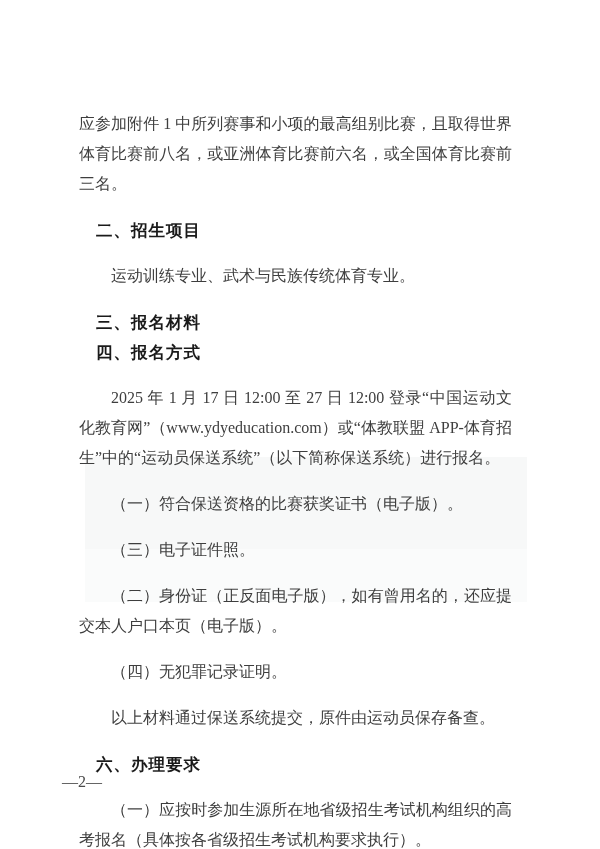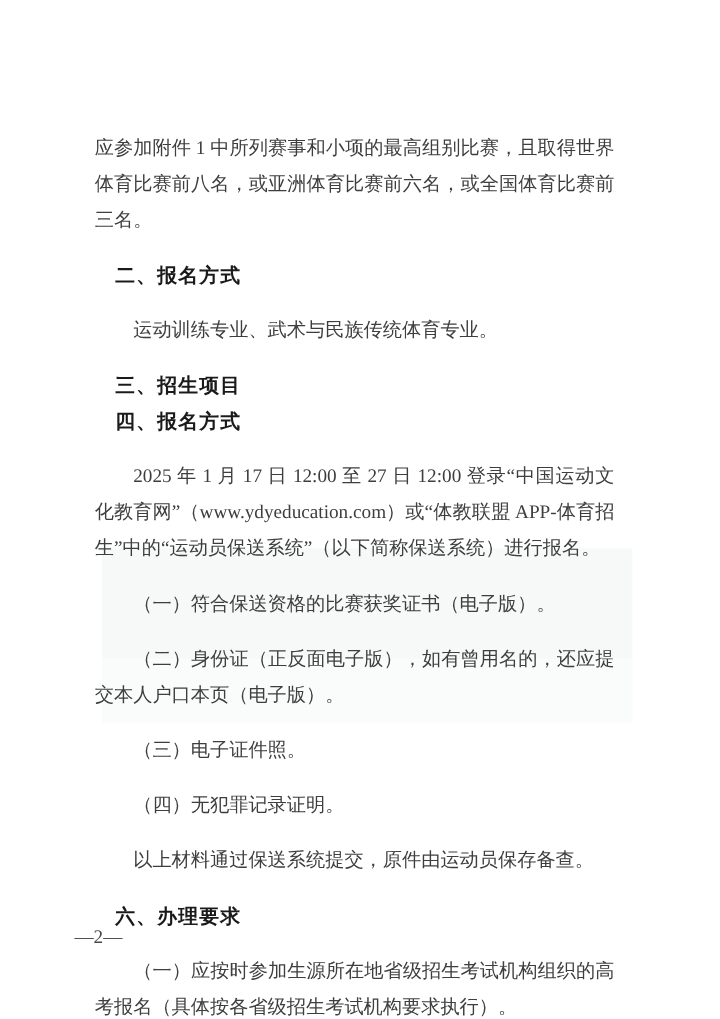--- a/index.html
+++ b/index.html
@@ -58,31 +58,31 @@
 
 <div class="page">
 
   <div class="shade shade-1"></div>
   <div class="shade shade-2"></div>
 
   <div class="doc">
 
     <p class="no-indent">应参加附件 1 中所列赛事和小项的最高组别比赛，且取得世界体育比赛前八名，或亚洲体育比赛前六名，或全国体育比赛前三名。</p>
 
-    <h2>二、报名方式</h2>
+    <h2>二、招生项目</h2>
     <p>运动训练专业、武术与民族传统体育专业。</p>
 
-    <h2>三、招生项目</h2>
+    <h2>三、报名材料</h2>
 
     <h2>四、报名方式</h2>
     <p>2025 年 1 月 17 日 12:00 至 27 日 12:00 登录“中国运动文化教育网”（www.ydyeducation.com）或“体教联盟 APP-体育招生”中的“运动员保送系统”（以下简称保送系统）进行报名。</p>
 
     <p>（一）符合保送资格的比赛获奖证书（电子版）。</p>
+    <p>（三）电子证件照。</p>
     <p>（二）身份证（正反面电子版），如有曾用名的，还应提交本人户口本页（电子版）。</p>
-    <p>（三）电子证件照。</p>
     <p>（四）无犯罪记录证明。</p>
     <p>以上材料通过保送系统提交，原件由运动员保存备查。</p>
 
     <h2>六、办理要求</h2>
     <p>（一）应按时参加生源所在地省级招生考试机构组织的高考报名（具体按各省级招生考试机构要求执行）。</p>
 
   </div>
 
   <div class="pageno">—2—</div>
 

